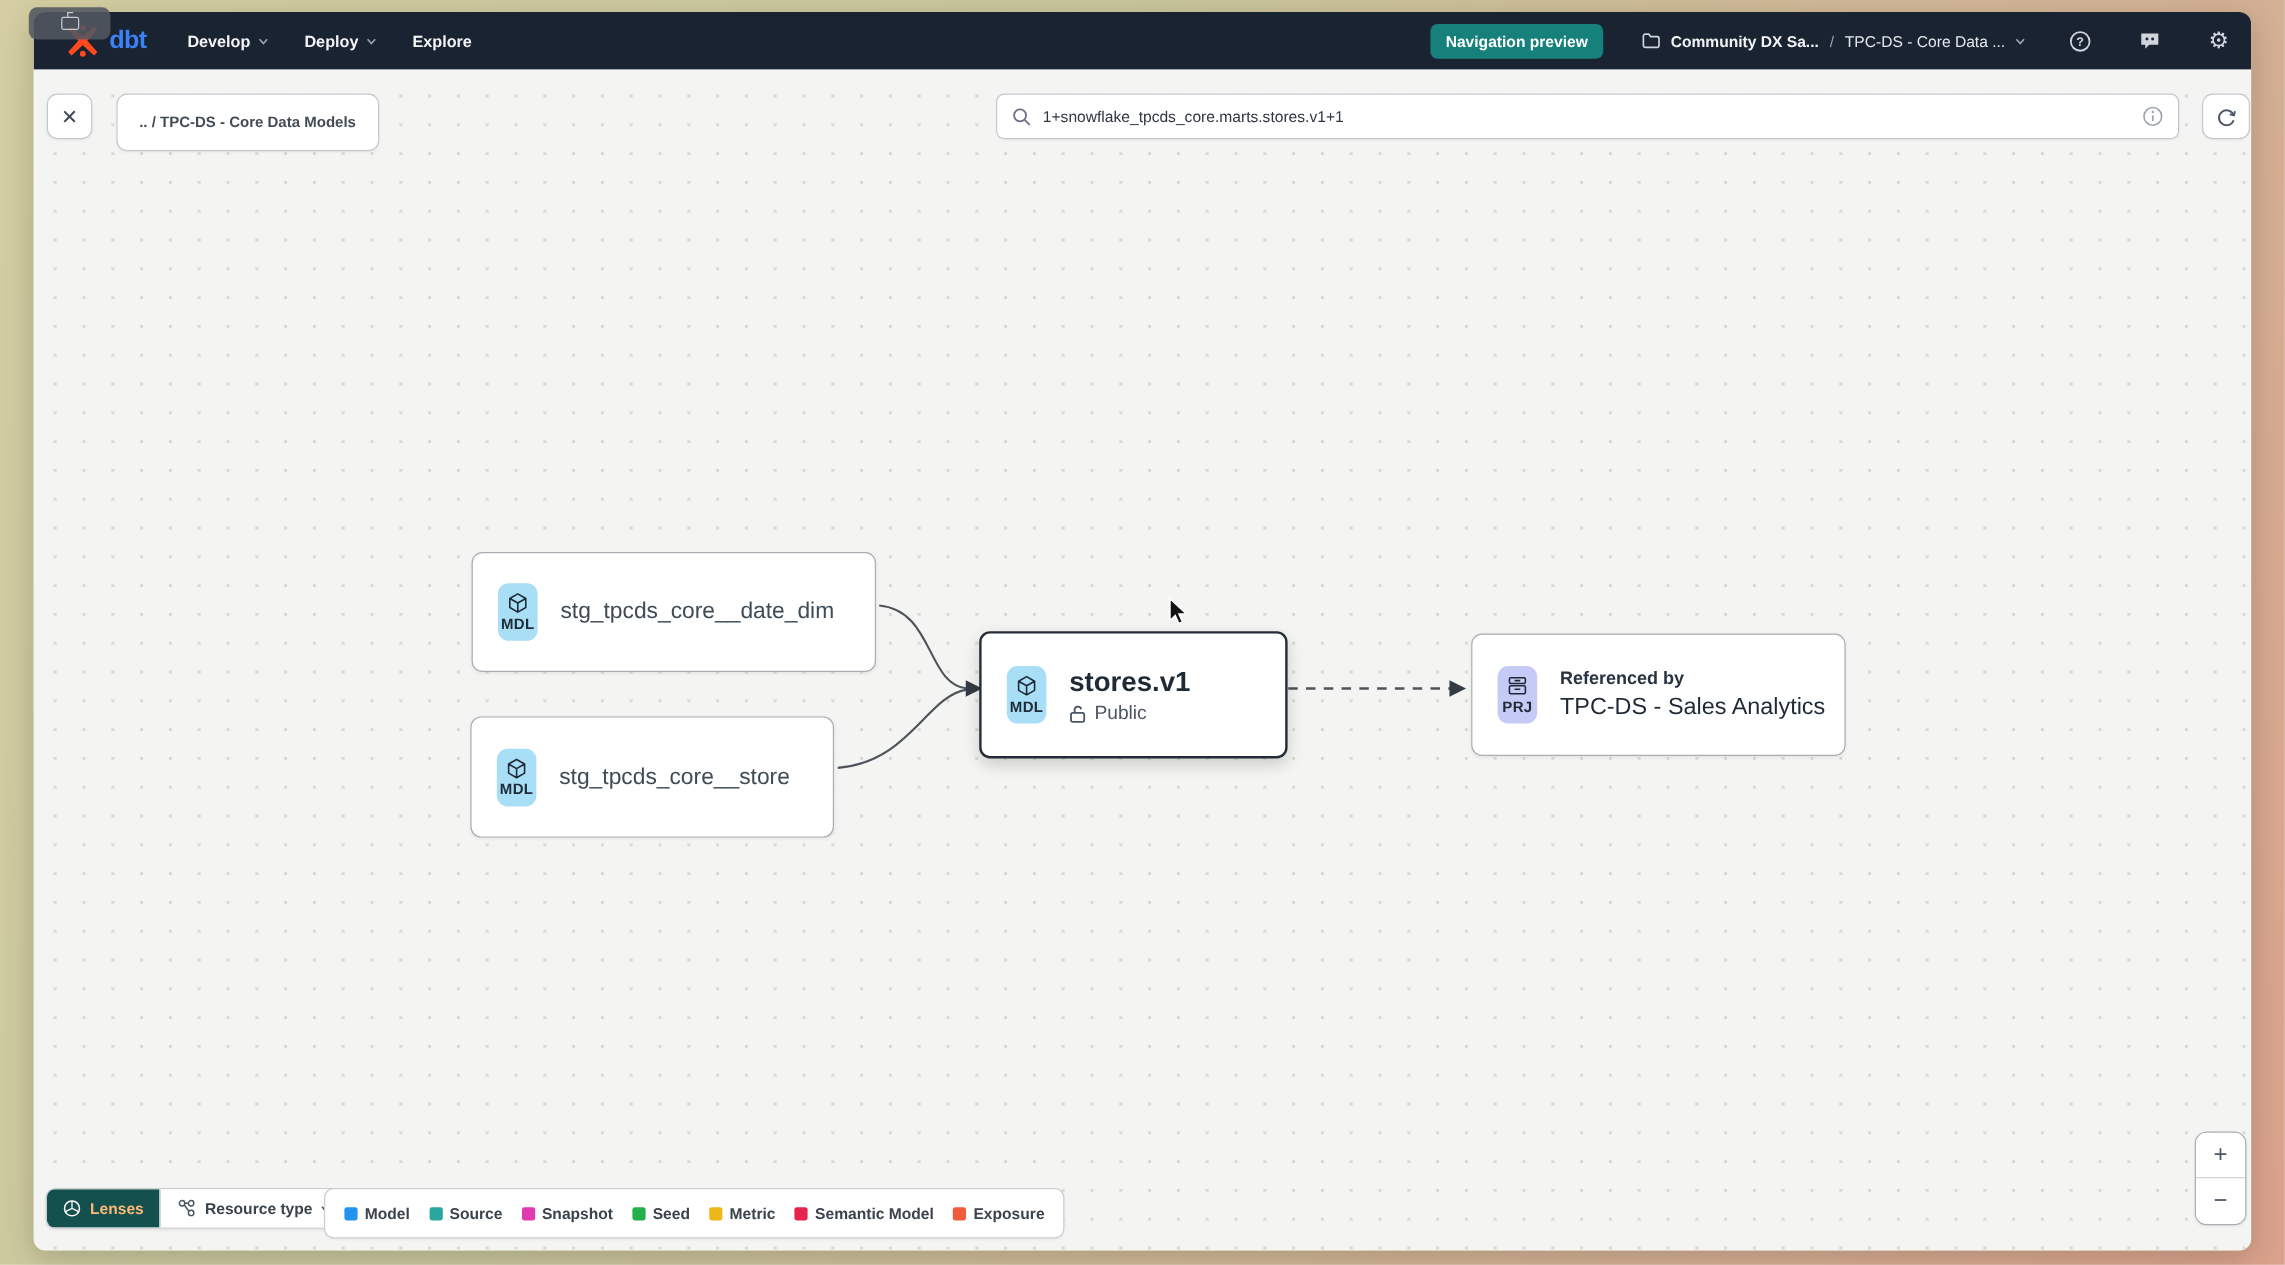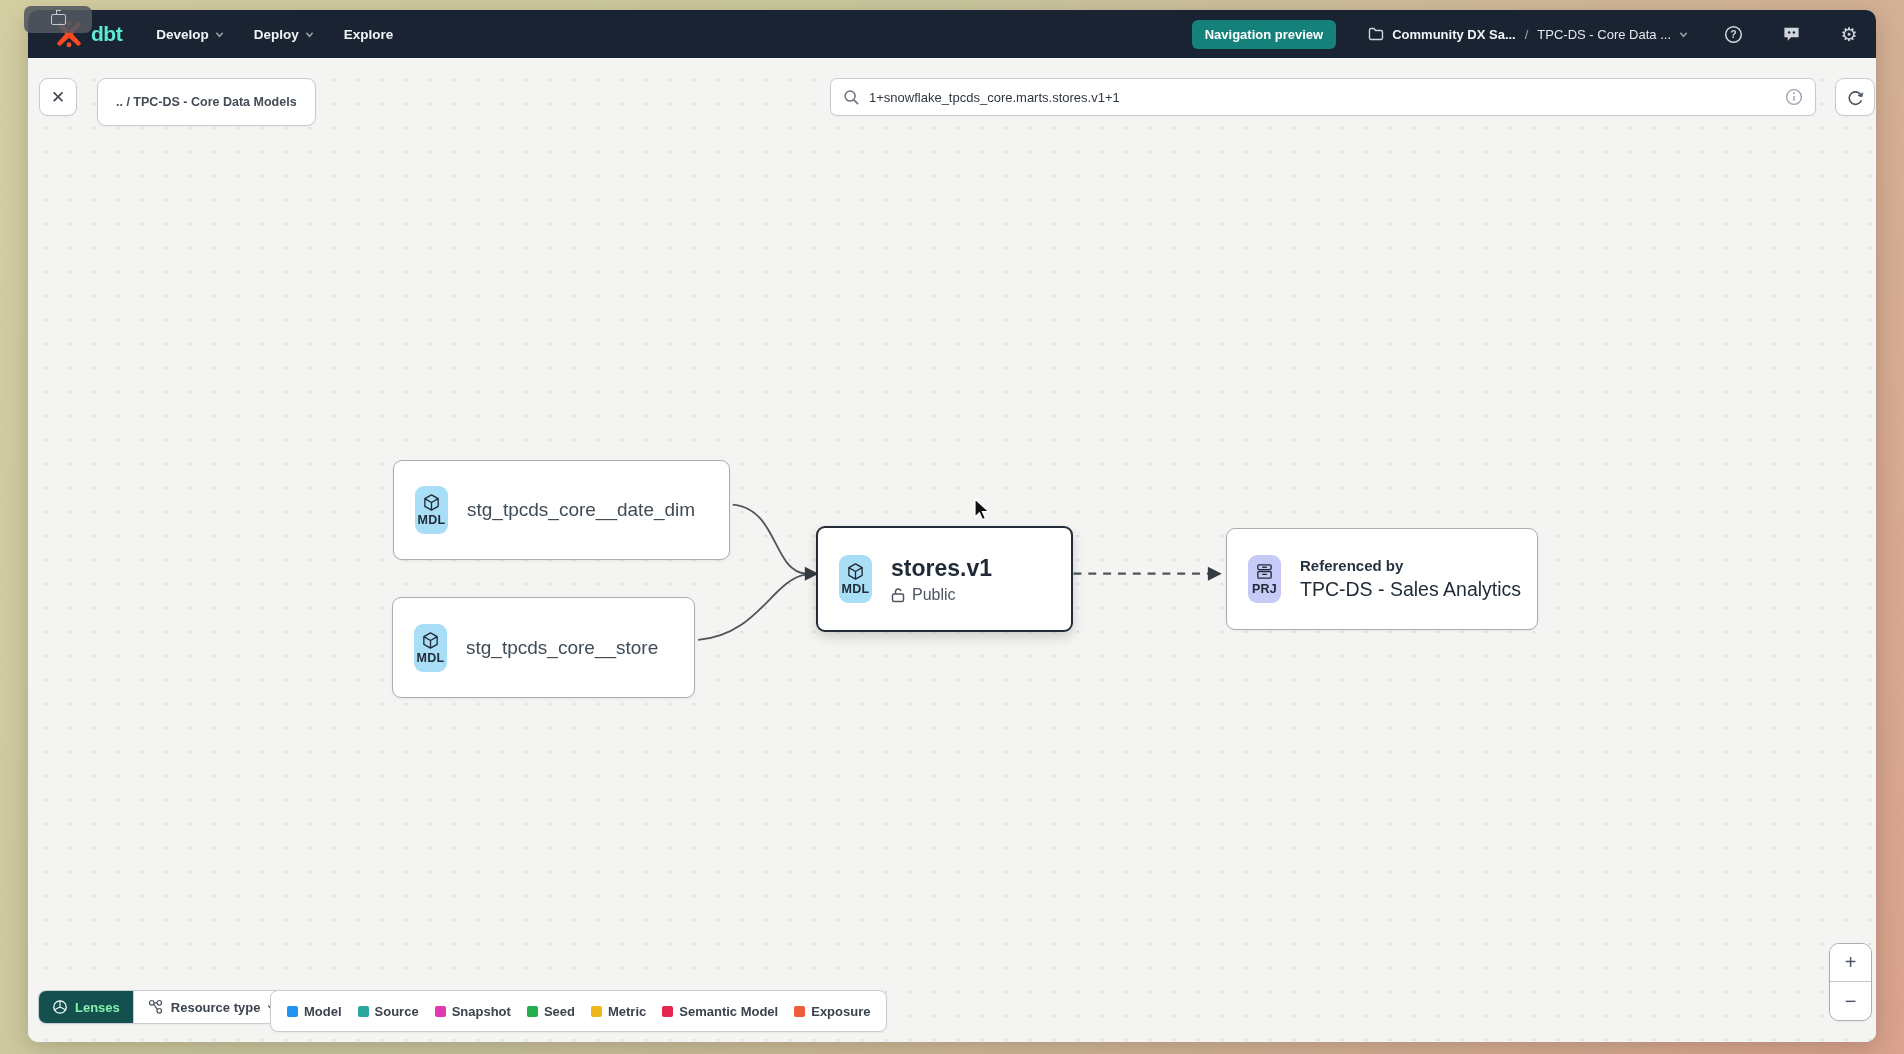--- a/index.html
+++ b/index.html
@@ -17,21 +17,21 @@
 
   .window { position:absolute; left:28px; top:10px; right:28px; bottom:12px;
     border-radius:10px; overflow:hidden; background:#f4f4f2;
     box-shadow:0 6px 24px rgba(60,50,40,.25); }
 
   
   .topnav { position:absolute; left:0; top:0; right:0; height:48px; background:#1a2332;
     display:flex; align-items:center; padding:0 14px 0 26px; color:#fff; }
   .brand { display:flex; align-items:center; gap:7px; margin-right:34px; cursor:pointer; }
   .brand .logo-mark { width:30px; height:30px; }
-  .brand .logo-text { font-size:21px; font-weight:700; letter-spacing:-.5px; color:#5eead4; }
+  .brand .logo-text { font-size:21px; font-weight:700; letter-spacing:-.5px; color:#3b82f6; }
   .nav-item { display:flex; align-items:center; gap:6px; font-size:13.5px; font-weight:700;
     color:#f3f4f6; margin-right:30px; cursor:pointer; }
   .chev { width:9px; height:9px; flex:0 0 auto; }
   .topnav-right { margin-left:auto; display:flex; align-items:center; gap:32px; }
   .preview-badge { background:#16817a; color:#fff; border:none; border-radius:6px;
     font-family:inherit; font-size:13px; font-weight:600; padding:7px 13px; cursor:pointer; }
   .crumbs { display:flex; align-items:center; gap:8px; font-size:13px; }
   .crumbs .account { font-weight:700; color:#f3f4f6; }
   .crumbs .sep { color:#9ca3af; font-weight:400; padding:0 1px; }
   .crumbs .project { font-weight:500; color:#e5e7eb; }
@@ -80,21 +80,21 @@
   #node-date-dim { left:365px; top:402px; width:337px; height:100px; }
   #node-store    { left:364px; top:539px; width:303px; height:101px; }
   #node-stores-v1{ left:788px; top:468px; width:257px; height:106px; }
   #node-prj      { left:1198px; top:470px; width:312px; height:102px; }
 
   
   .lens-group { position:absolute; left:10px; top:932px; height:34px; display:flex;
     border:1px solid #c9cdd1; border-radius:8px; overflow:hidden; background:#fff;
     box-shadow:0 1px 2px rgba(0,0,0,.05); }
   .lens-seg { display:flex; align-items:center; gap:7px; padding:0 13px; cursor:pointer; }
-  .lens-seg.dark { background:#14504d; color:#86efac; font-size:13px; font-weight:700; }
+  .lens-seg.dark { background:#14504d; color:#fdba74; font-size:13px; font-weight:700; }
   .lens-seg.light { background:#fff; color:#3b434d; font-size:13px; font-weight:600;
     border-left:1px solid #c9cdd1; }
   .legend { position:absolute; left:242px; top:932px; height:42px; background:#fff;
     border:1px solid #c9cdd1; border-radius:8px; display:flex; align-items:center;
     gap:16px; padding:0 16px; box-shadow:0 1px 2px rgba(0,0,0,.05); }
   .legend-item { display:flex; align-items:center; gap:6px; font-size:13px; font-weight:600; color:#3b434d; }
   .swatch { width:11px; height:11px; border-radius:2px; }
 
   .zoom-ctrl { position:absolute; left:1801px; top:885px; width:43px; background:#fff;
     border:1px solid #a9aeb4; border-radius:10px; overflow:hidden;

